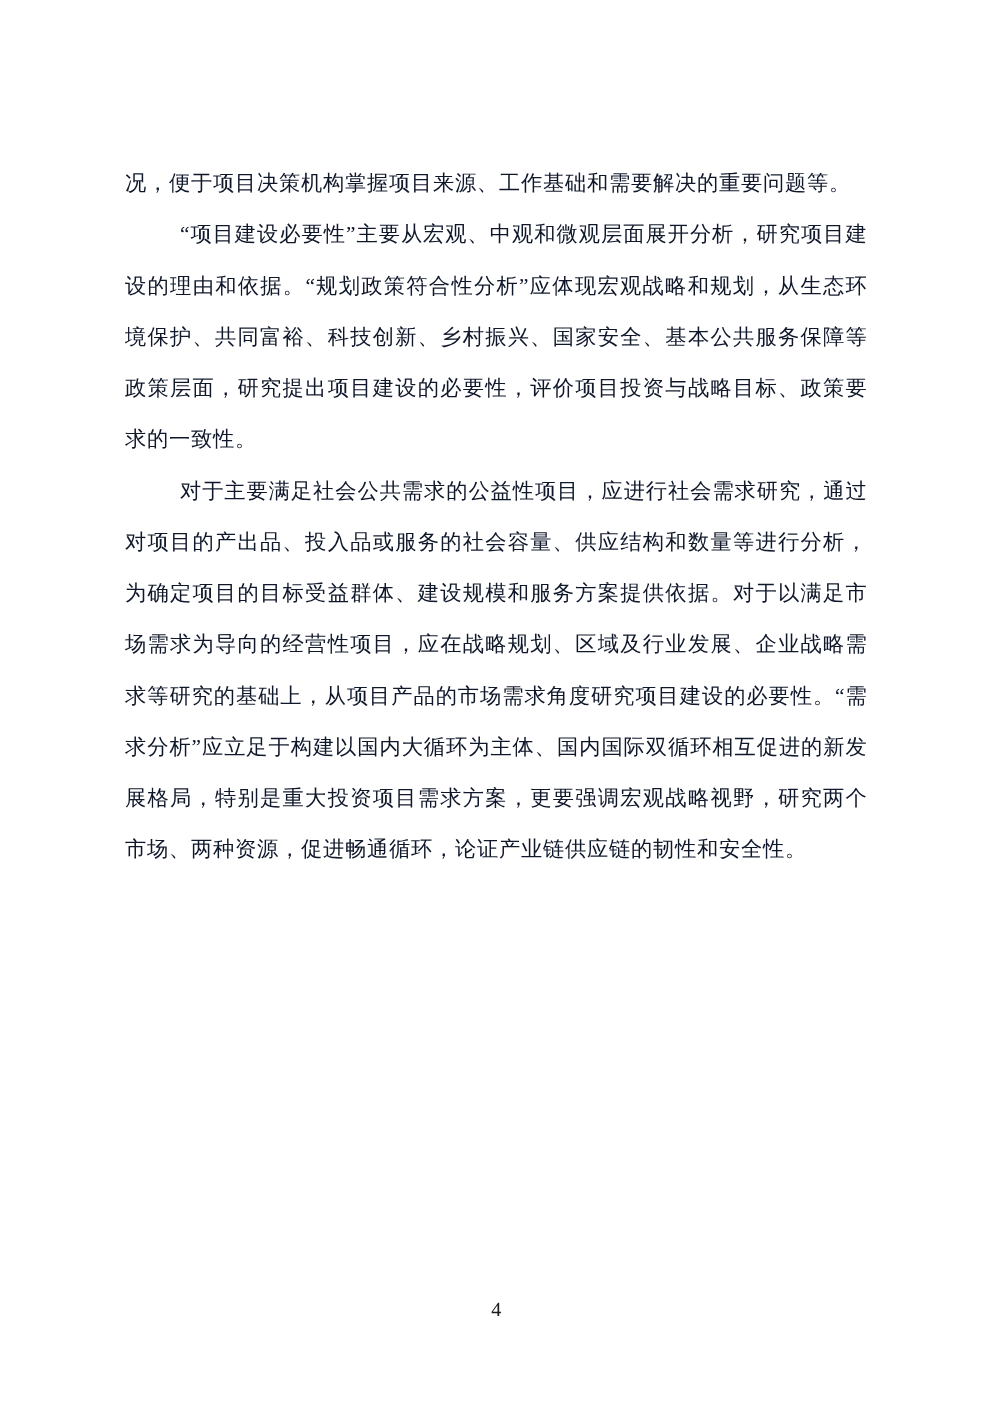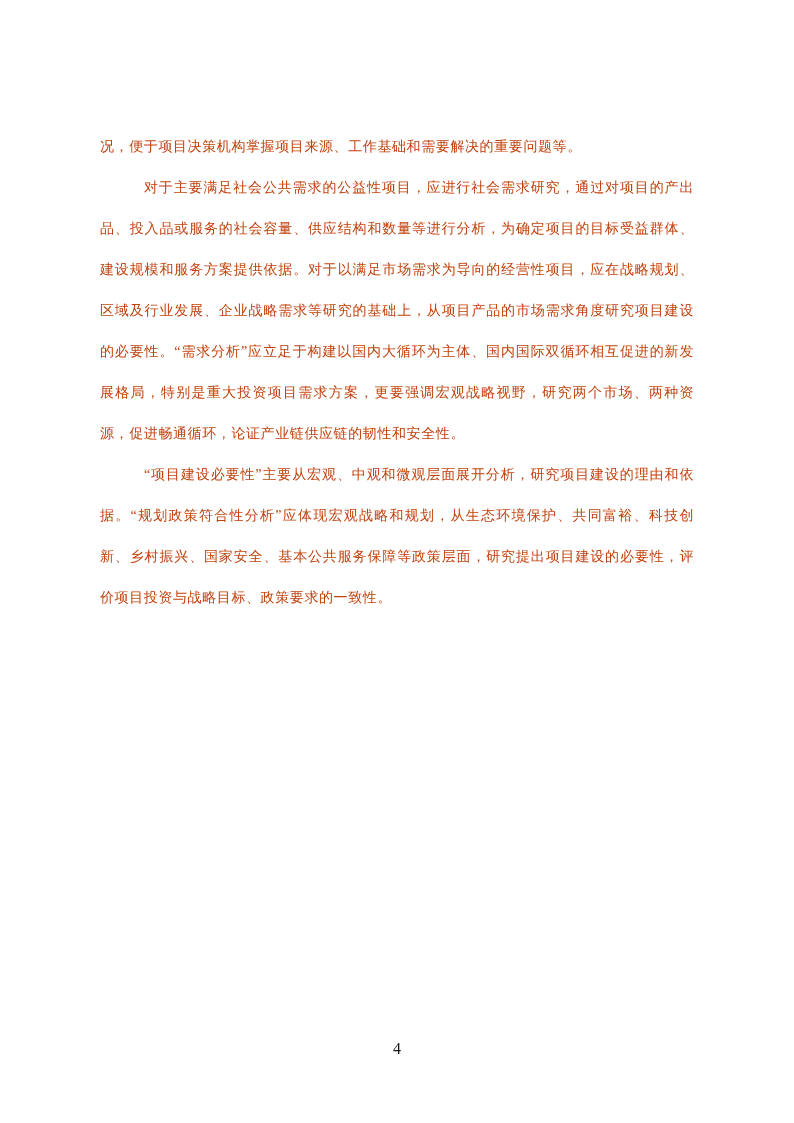--- a/index.html
+++ b/index.html
@@ -19,23 +19,23 @@
     overflow: hidden;
   }
   .content {
     position: absolute;
     left: 100px;
     top: 126px;
     width: 594px;
   }
   .para {
     font-family: "Liberation Serif", "DejaVu Serif", serif;
-    font-size: 14px;
+    font-size: 17px;
     line-height: 41px;
-    color: #c2410c;
+    color: #0f172a;
     text-align: justify;
     text-justify: inter-ideograph;
     letter-spacing: 0.6px;
     margin: 0;
     white-space: pre-wrap;
   }
   .para.indent {
     text-indent: 44px;
   }
   .pagenum {
@@ -48,17 +48,17 @@
     font-size: 16px;
     color: #1a1a1a;
   }
 </style>
 </head>
 <body>
 
 <div class="page">
   <div class="content">
     <p class="para">况，便于项目决策机构掌握项目来源、工作基础和需要解决的重要问题等。</p>
+    <p class="para indent">“项目建设必要性”主要从宏观、中观和微观层面展开分析，研究项目建设的理由和依据。“规划政策符合性分析”应体现宏观战略和规划，从生态环境保护、共同富裕、科技创新、乡村振兴、国家安全、基本公共服务保障等政策层面，研究提出项目建设的必要性，评价项目投资与战略目标、政策要求的一致性。</p>
     <p class="para indent">对于主要满足社会公共需求的公益性项目，应进行社会需求研究，通过对项目的产出品、投入品或服务的社会容量、供应结构和数量等进行分析，为确定项目的目标受益群体、建设规模和服务方案提供依据。对于以满足市场需求为导向的经营性项目，应在战略规划、区域及行业发展、企业战略需求等研究的基础上，从项目产品的市场需求角度研究项目建设的必要性。“需求分析”应立足于构建以国内大循环为主体、国内国际双循环相互促进的新发展格局，特别是重大投资项目需求方案，更要强调宏观战略视野，研究两个市场、两种资源，促进畅通循环，论证产业链供应链的韧性和安全性。</p>
-    <p class="para indent">“项目建设必要性”主要从宏观、中观和微观层面展开分析，研究项目建设的理由和依据。“规划政策符合性分析”应体现宏观战略和规划，从生态环境保护、共同富裕、科技创新、乡村振兴、国家安全、基本公共服务保障等政策层面，研究提出项目建设的必要性，评价项目投资与战略目标、政策要求的一致性。</p>
   </div>
   <div class="pagenum">4</div>
 </div>
 
 </body></html>

